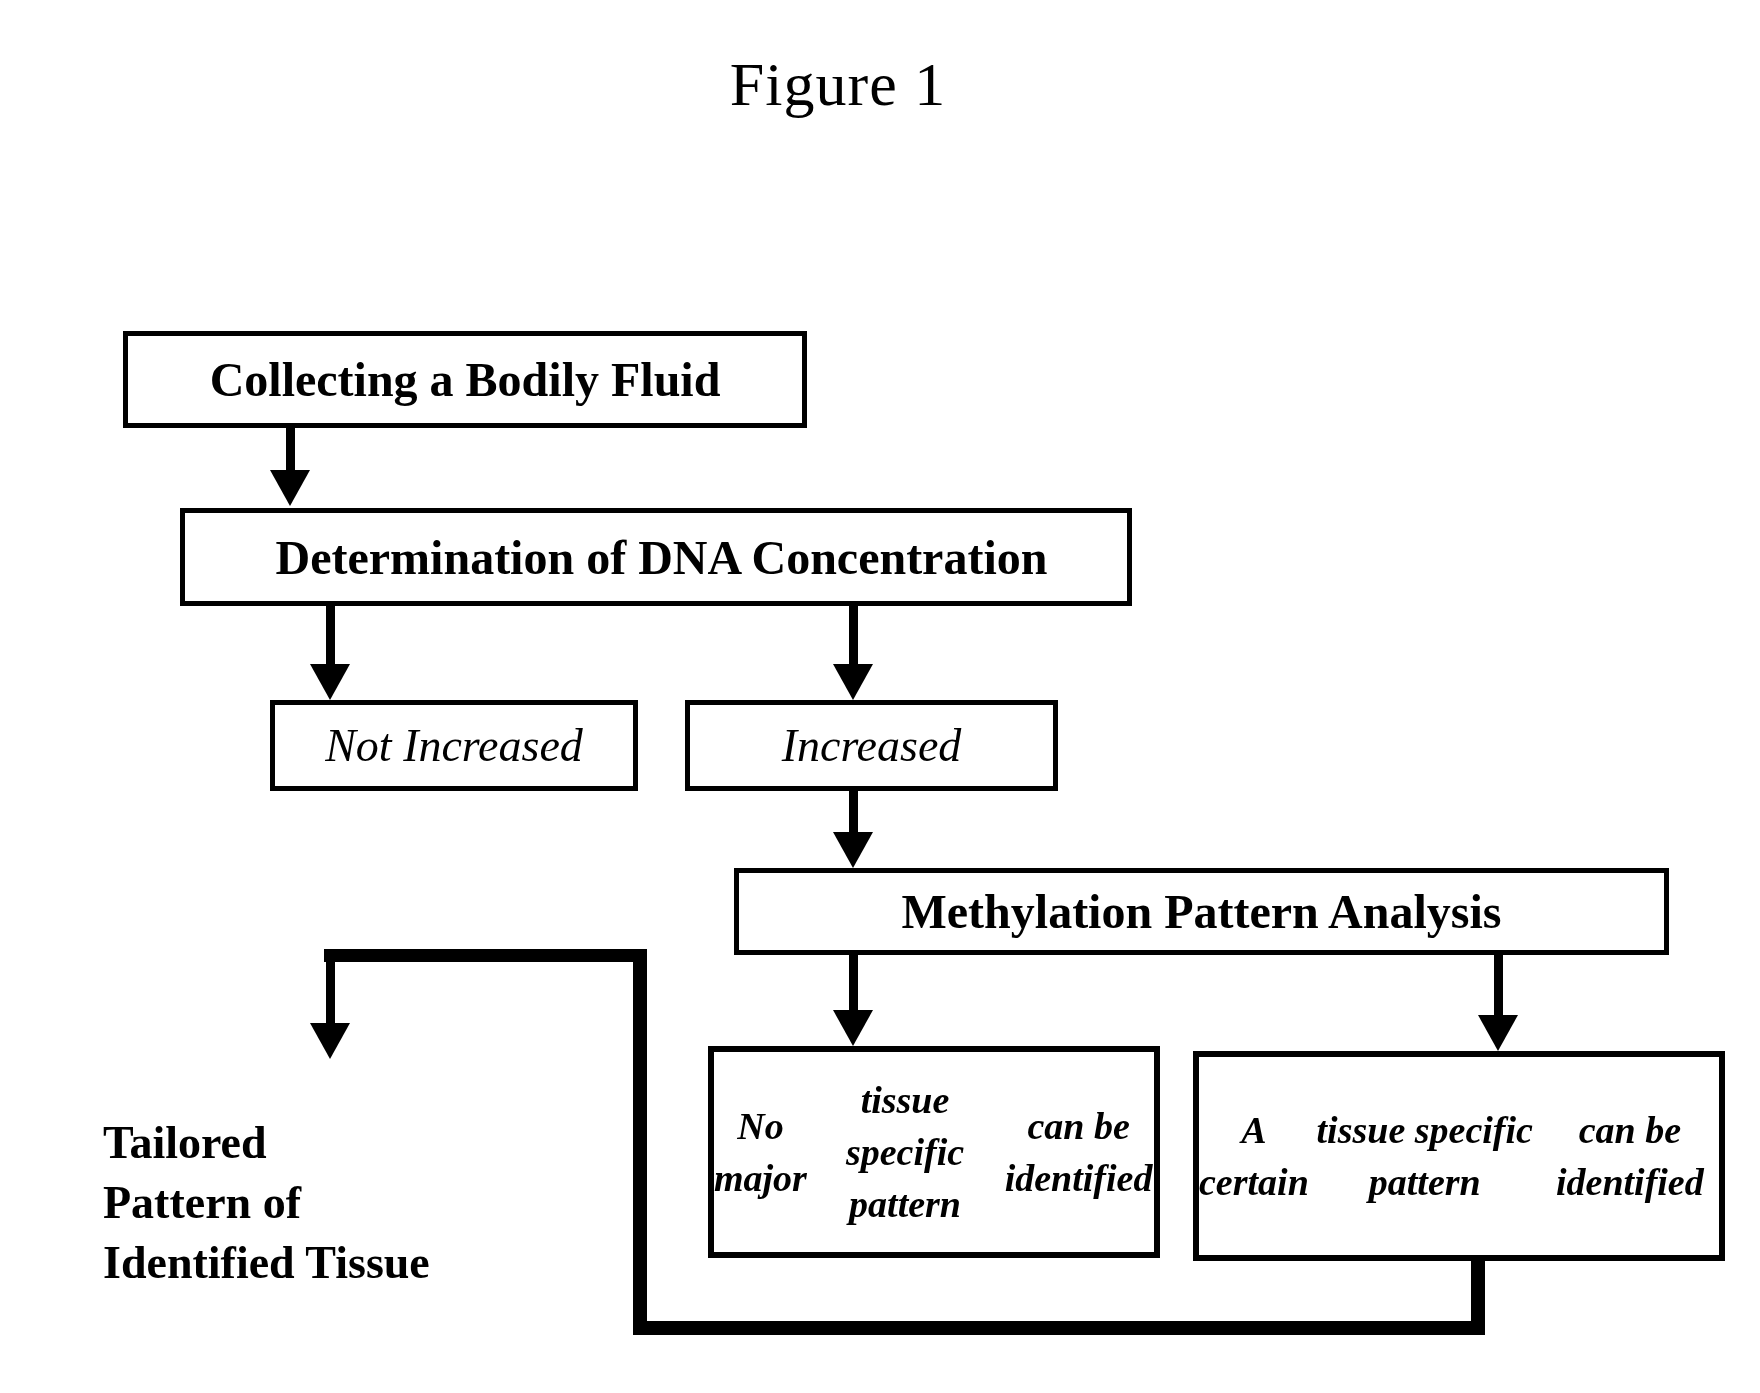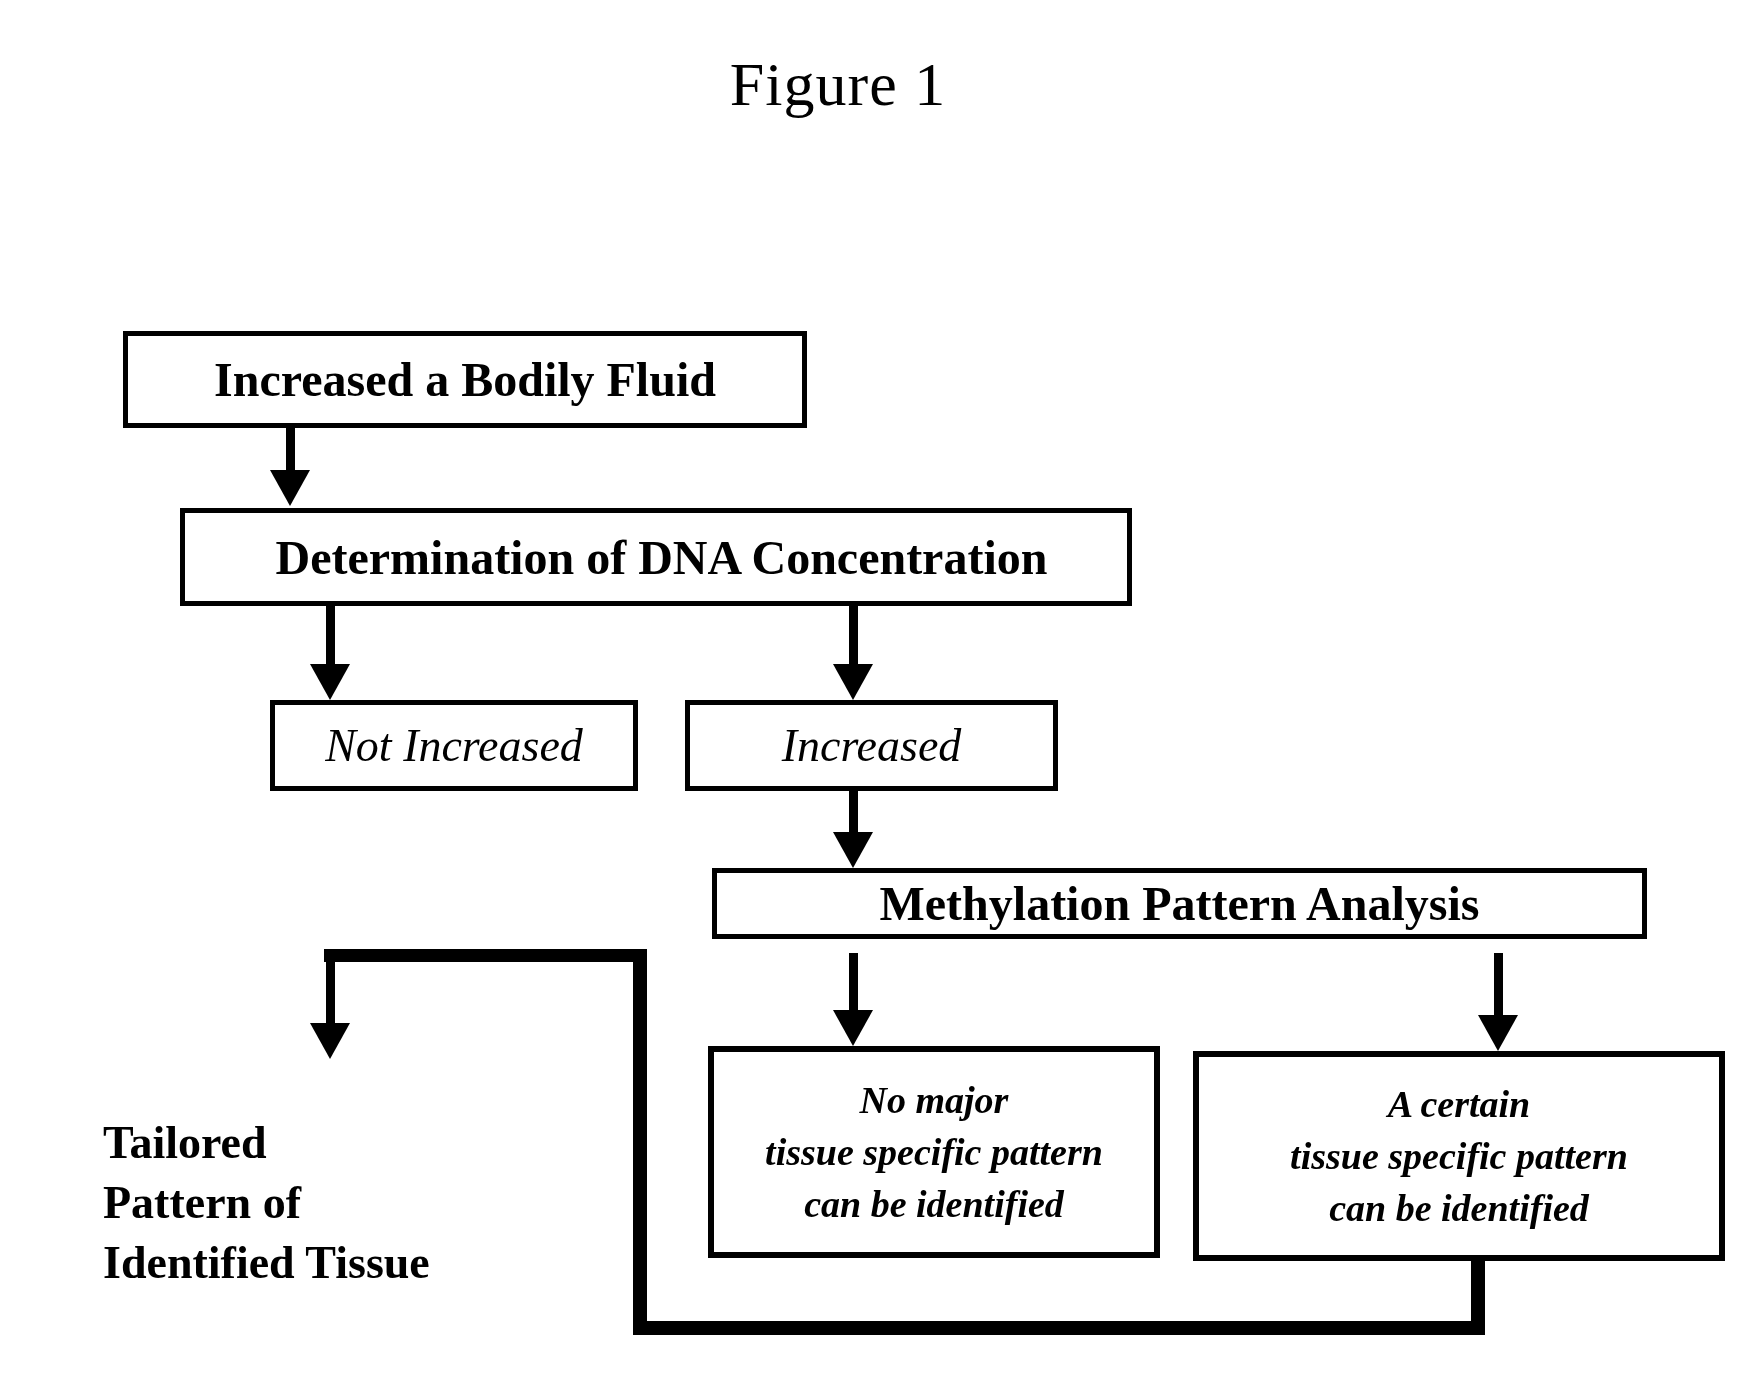--- a/index.html
+++ b/index.html
@@ -44,21 +44,21 @@
   .node.italic {
     font-style: italic;
     font-size: 46px;
   }
   .node.boldital {
     border-width: 6px;
     font-weight: bold;
     font-style: italic;
     font-size: 38px;
     line-height: 52px;
-    flex-direction: column;
+    flex-direction: row;
   }
   .free-label {
     position: absolute;
     text-align: left;
     font-weight: bold;
     font-size: 46px;
     line-height: 60px;
   }
   
   .arrow {
@@ -88,36 +88,36 @@
   }
 </style>
 </head>
 <body>
 
 <div id="canvas">
 
   <div class="title">Figure 1</div>
 
   <div class="node big" style="left:123px; top:308px; width:684px; height:97px;">
-    <span>Increased a Bodily Fluid</span>
+    <span>Collecting a Bodily Fluid</span>
   </div>
 
   <div class="node big" style="left:180px; top:485px; width:952px; height:98px;padding-left:11px;">
     <span>Determination of DNA Concentration</span>
   </div>
 
   <div class="node italic" style="left:685px; top:677px; width:373px; height:91px;">
     <span>Increased</span>
   </div>
 
   <div class="node italic" style="left:270px; top:677px; width:368px; height:91px;">
     <span>Not Increased</span>
   </div>
 
-  <div class="node big" style="left:712px; top:845px; width:935px; height:71px;">
+  <div class="node big" style="left:734px; top:845px; width:935px; height:87px;">
     <span>Methylation Pattern Analysis</span>
   </div>
 
   <div class="node boldital" style="left:708px; top:1023px; width:452px; height:212px;">
     <div>No major</div>
     <div>tissue specific pattern</div>
     <div>can be identified</div>
   </div>
 
   <div class="node boldital" style="left:1193px; top:1028px; width:532px; height:210px;">

